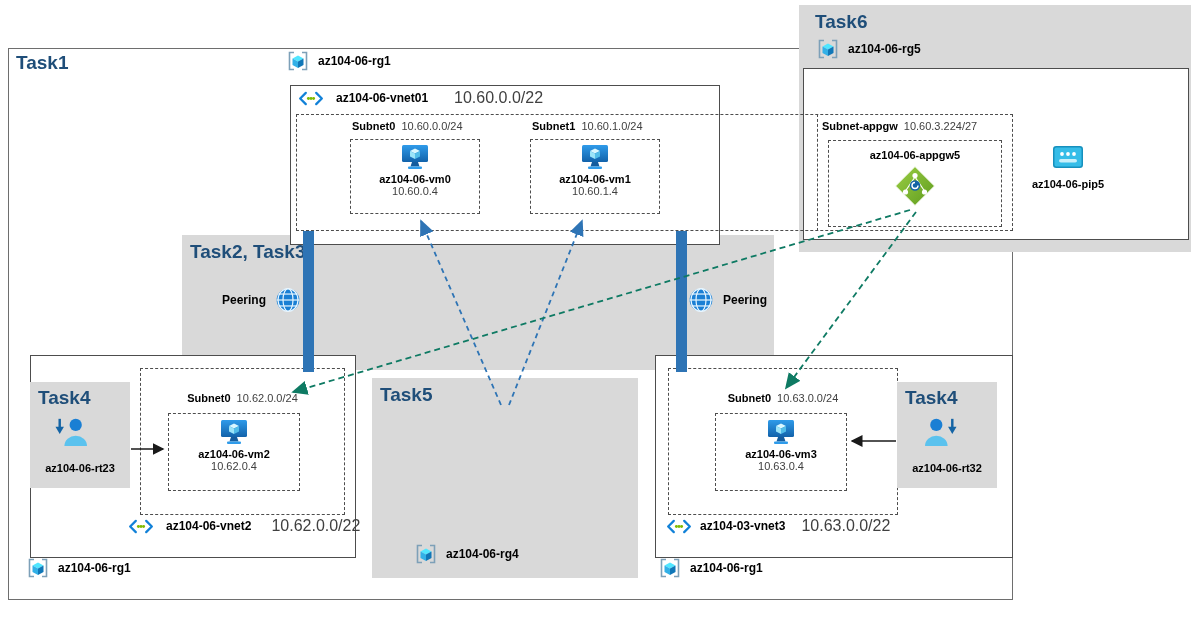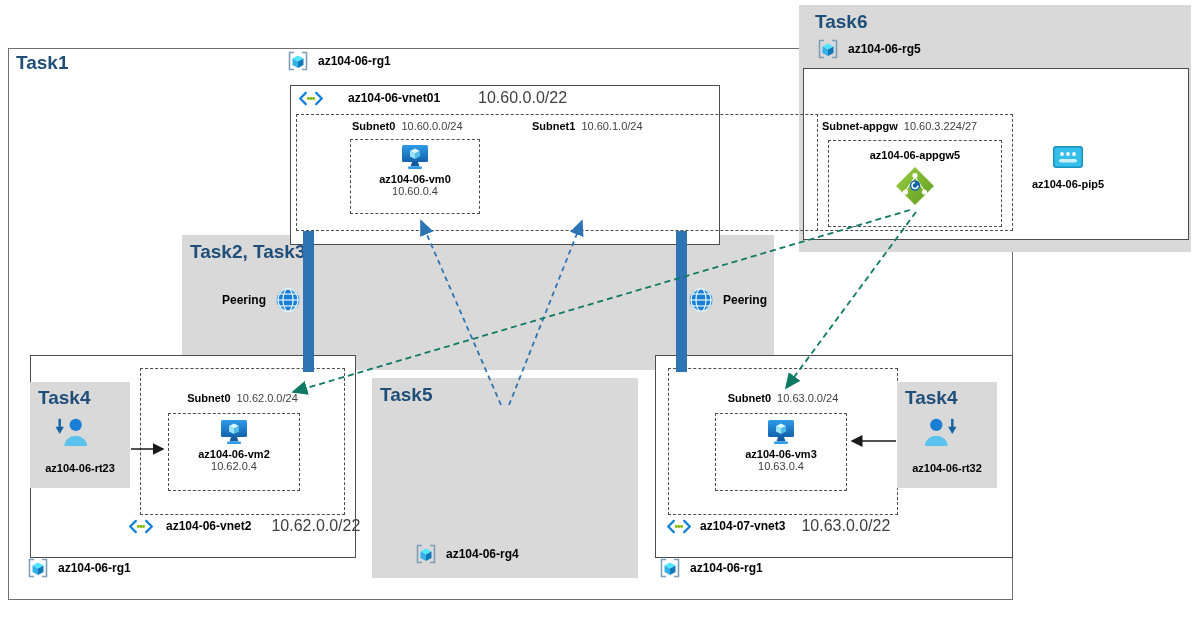--- a/index.html
+++ b/index.html
@@ -115,21 +115,21 @@
   <div class="abs region" style="left:182px;top:235px;width:592px;height:135px"></div>
   <div class="abs tlabel" style="left:190px;top:241px">Task2, Task3</div>
 
   <div class="abs row" style="left:286px;top:49px;gap:8px">
     <svg class="ic" width="24" height="24">
         <use href="#sym-rg"></use>
       </svg>
     <span class="nm">az104-06-rg1</span>
   </div>
   <div class="abs sbox" style="left:290px;top:85px;width:430px;height:160px"></div>
-  <div class="abs row" style="left:298px;top:89px;gap:24px">
+  <div class="abs row" style="left:298px;top:89px;gap:12px">
     <svg class="ic" width="26" height="17">
         <use href="#sym-vnet"></use>
       </svg>
     <span class="nm">az104-06-vnet01</span>
     <span class="cidr" style="margin-left:14px">10.60.0.0/22</span>
   </div>
 
   <div class="abs dbox" style="left:296px;top:114px;width:717px;height:117px"></div>
   <div class="abs" style="left:817px;top:114px;width:0;height:117px;border-left:1px dashed #4d4d4d"></div>
 
@@ -141,20 +141,27 @@
     <svg class="ic" width="28" height="26">
         <use href="#sym-vm"></use>
       </svg>
     <span class="nm sm" style="margin-top:3px">az104-06-vm0</span>
     <span class="cidr sm">10.60.0.4</span>
   </div>
 
   <div class="abs row" style="left:532px;top:120px;gap:6px">
     <span class="nm sm">Subnet1</span>
     <span class="cidr sm">10.60.1.0/24</span>
+  </div>
+  <div class="abs dbox vstack" style="left:530px;top:139px;width:130px;height:75px;padding-top:4px">
+    <svg class="ic" width="28" height="26">
+        <use href="#sym-vm"></use>
+      </svg>
+    <span class="nm sm" style="margin-top:3px">az104-06-vm1</span>
+    <span class="cidr sm">10.60.1.4</span>
   </div>
 
   <div class="abs row" style="left:822px;top:120px;gap:6px">
     <span class="nm sm">Subnet-appgw</span>
     <span class="cidr sm">10.60.3.224/27</span>
   </div>
   <div class="abs dbox vstack" style="left:828px;top:140px;width:174px;height:87px;padding-top:8px">
     <span class="nm sm">az104-06-appgw5</span>
     <svg class="ic" width="42" height="42" style="margin-top:4px">
         <use href="#sym-appgw"></use>
@@ -239,21 +246,21 @@
   <div class="abs region" style="left:897px;top:382px;width:100px;height:106px"></div>
   <div class="abs tlabel" style="left:905px;top:387px">Task4</div>
   <svg class="abs ic" style="left:922px;top:416px;transform:scaleX(-1)" width="38" height="32">
       <use href="#sym-user-route"></use>
     </svg>
   <div class="abs nm sm" style="left:897px;top:462px;width:100px;text-align:center">az104-06-rt32</div>
   <div class="abs row" style="left:666px;top:517px;gap:8px">
     <svg class="ic" width="26" height="17">
         <use href="#sym-vnet"></use>
       </svg>
-    <span class="nm">az104-07-vnet3</span>
+    <span class="nm">az104-03-vnet3</span>
     <span class="cidr" style="margin-left:8px">10.63.0.0/22</span>
   </div>
   <div class="abs row" style="left:658px;top:556px;gap:8px">
     <svg class="ic" width="24" height="24">
         <use href="#sym-rg"></use>
       </svg>
     <span class="nm">az104-06-rg1</span>
   </div>
 
   <div class="abs bar" style="left:303px;top:231px;width:11px;height:141px"></div>

